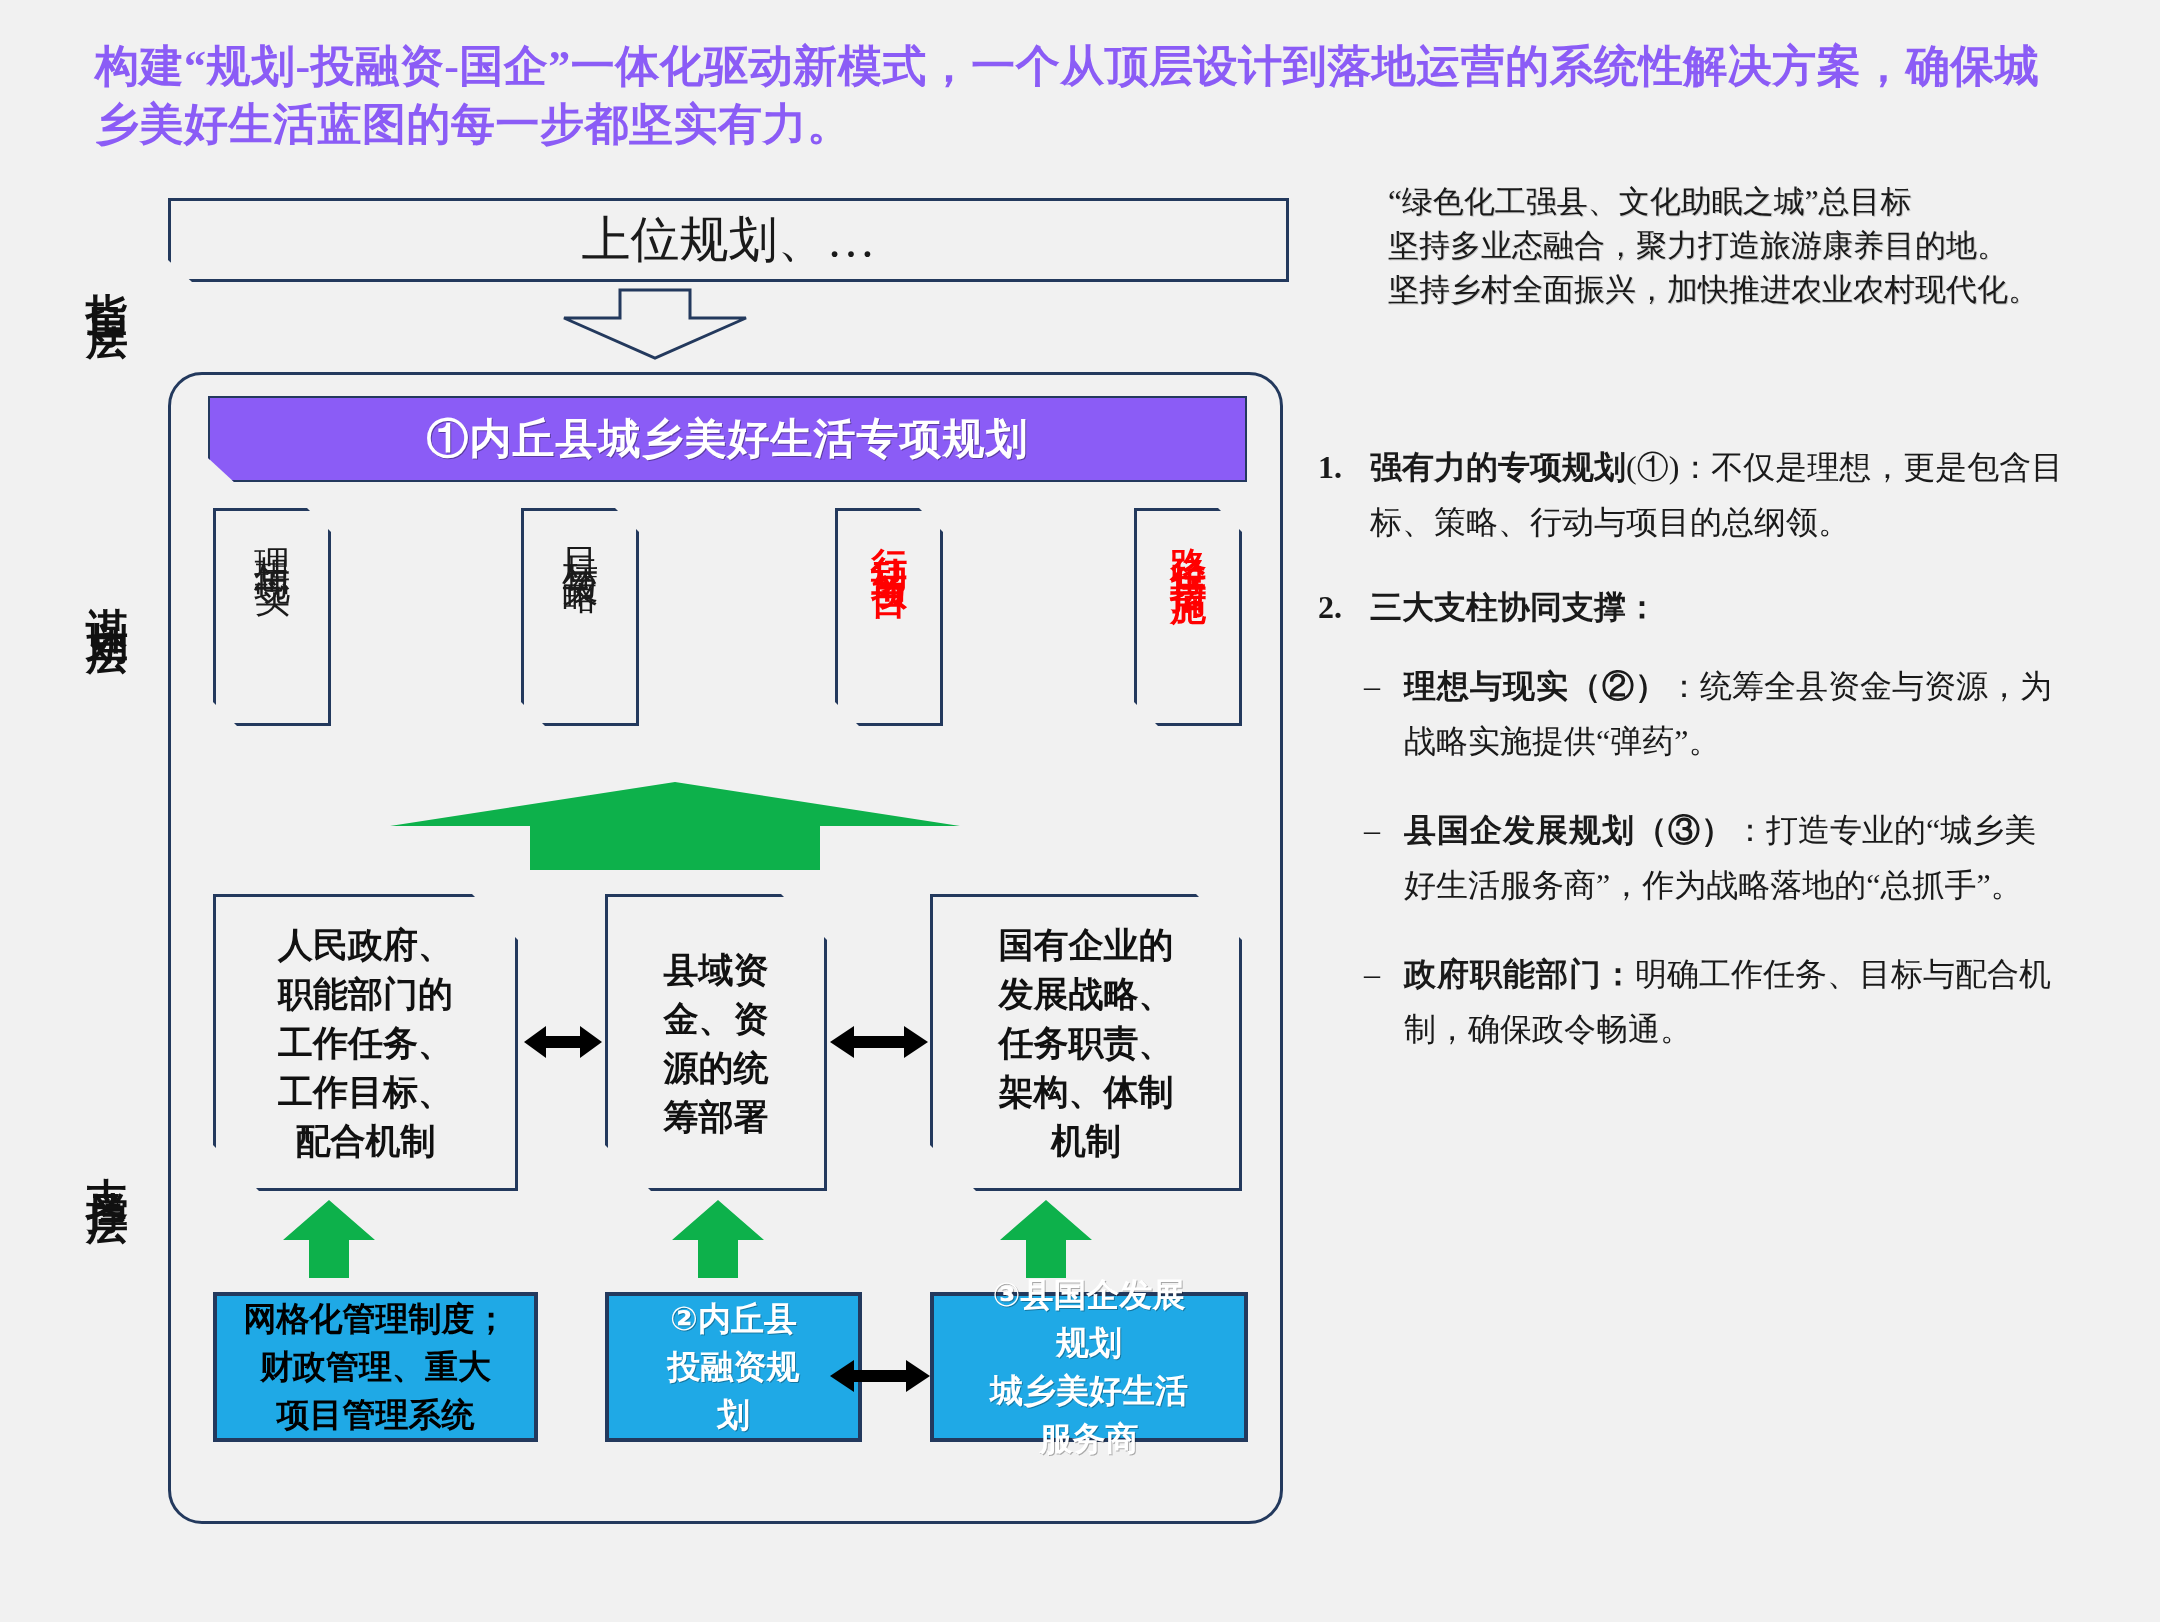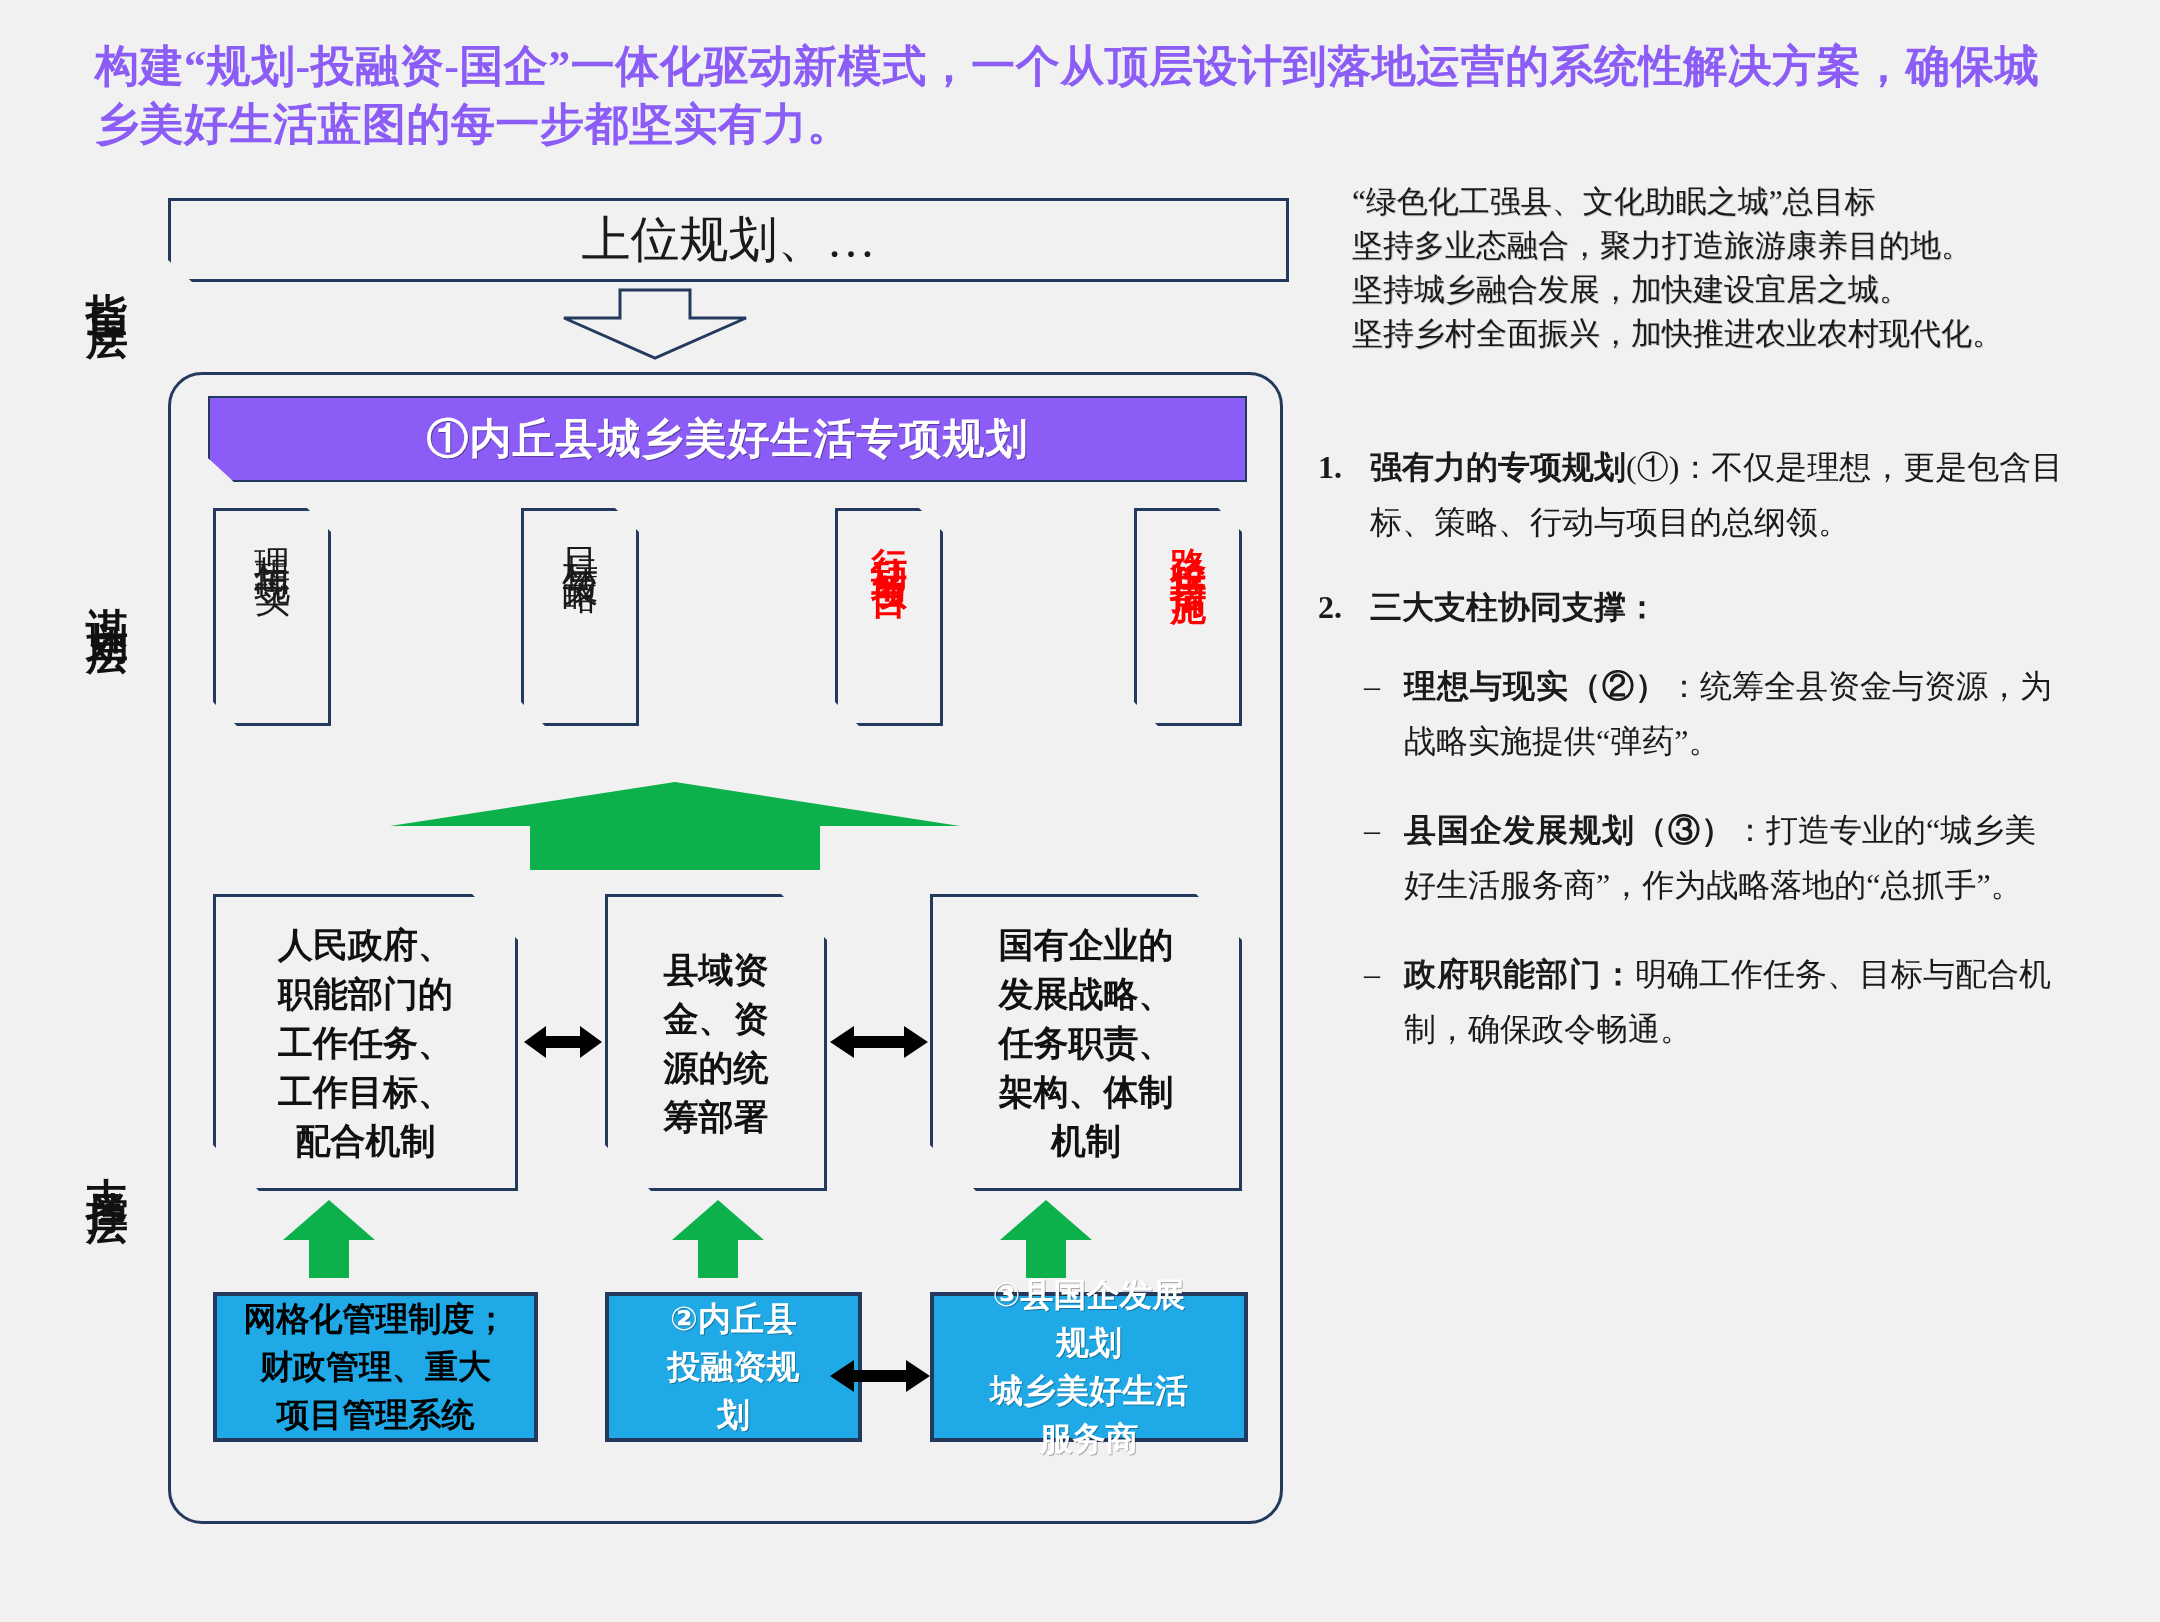--- a/index.html
+++ b/index.html
@@ -132,21 +132,21 @@
   #cbox1{left:605px;top:1292px;width:257px;height:150px;color:#fff;text-shadow:1px 1px 0 rgba(0,0,0,.3);}
   #cbox2{left:930px;top:1292px;width:318px;height:150px;color:#fff;text-shadow:1px 1px 0 rgba(0,0,0,.3);}
 
   
   #goal-block{
     left:1352px;top:180px;width:740px;
     font-size:31px;line-height:1.42;color:#1a1a1a;
     font-family:"Liberation Serif","DejaVu Serif",serif;
     text-shadow:1px 1px 0 rgba(0,0,0,.18);
   }
-  #goal-block div{white-space:nowrap;}
+  #goal-block div{white-space:nowrap;margin-left:36px;}
 
   #notes{
     left:1318px;top:440px;width:780px;
     font-family:"Liberation Serif","DejaVu Serif",serif;
     color:#1a1a1a;
   }
   .note-item{display:flex;margin-bottom:30px;}
   .note-num{
     width:52px;flex:0 0 52px;font-size:32px;font-weight:700;
     line-height:1.72;
@@ -269,21 +269,20 @@
 
 <div class="abs dbl-arrow" id="dbl3">
   <svg width="100" height="40" viewBox="0 0 100 40">
     <polygon points="0,20 24,4 24,14 76,14 76,4 100,20 76,36 76,26 24,26 24,36" fill="#000"></polygon>
   </svg>
 </div>
 
 <div class="abs" id="goal-block">
   <div>“绿色化工强县、文化助眠之城”总目标</div>
   <div>坚持多业态融合，聚力打造旅游康养目的地。</div>
-  <div>坚持城乡融合发展，加快建设宜居之城。</div>
   <div>坚持乡村全面振兴，加快推进农业农村现代化。</div>
 </div>
 
 <div class="abs" id="notes">
 
   <div class="note-item">
     <div class="note-num">1.</div>
     <div class="note-body">
       <b>强有力的专项规划</b><span>(①)：不仅是理想，更是包含目标、策略、行动与项目的总纲领。</span>
     </div>

